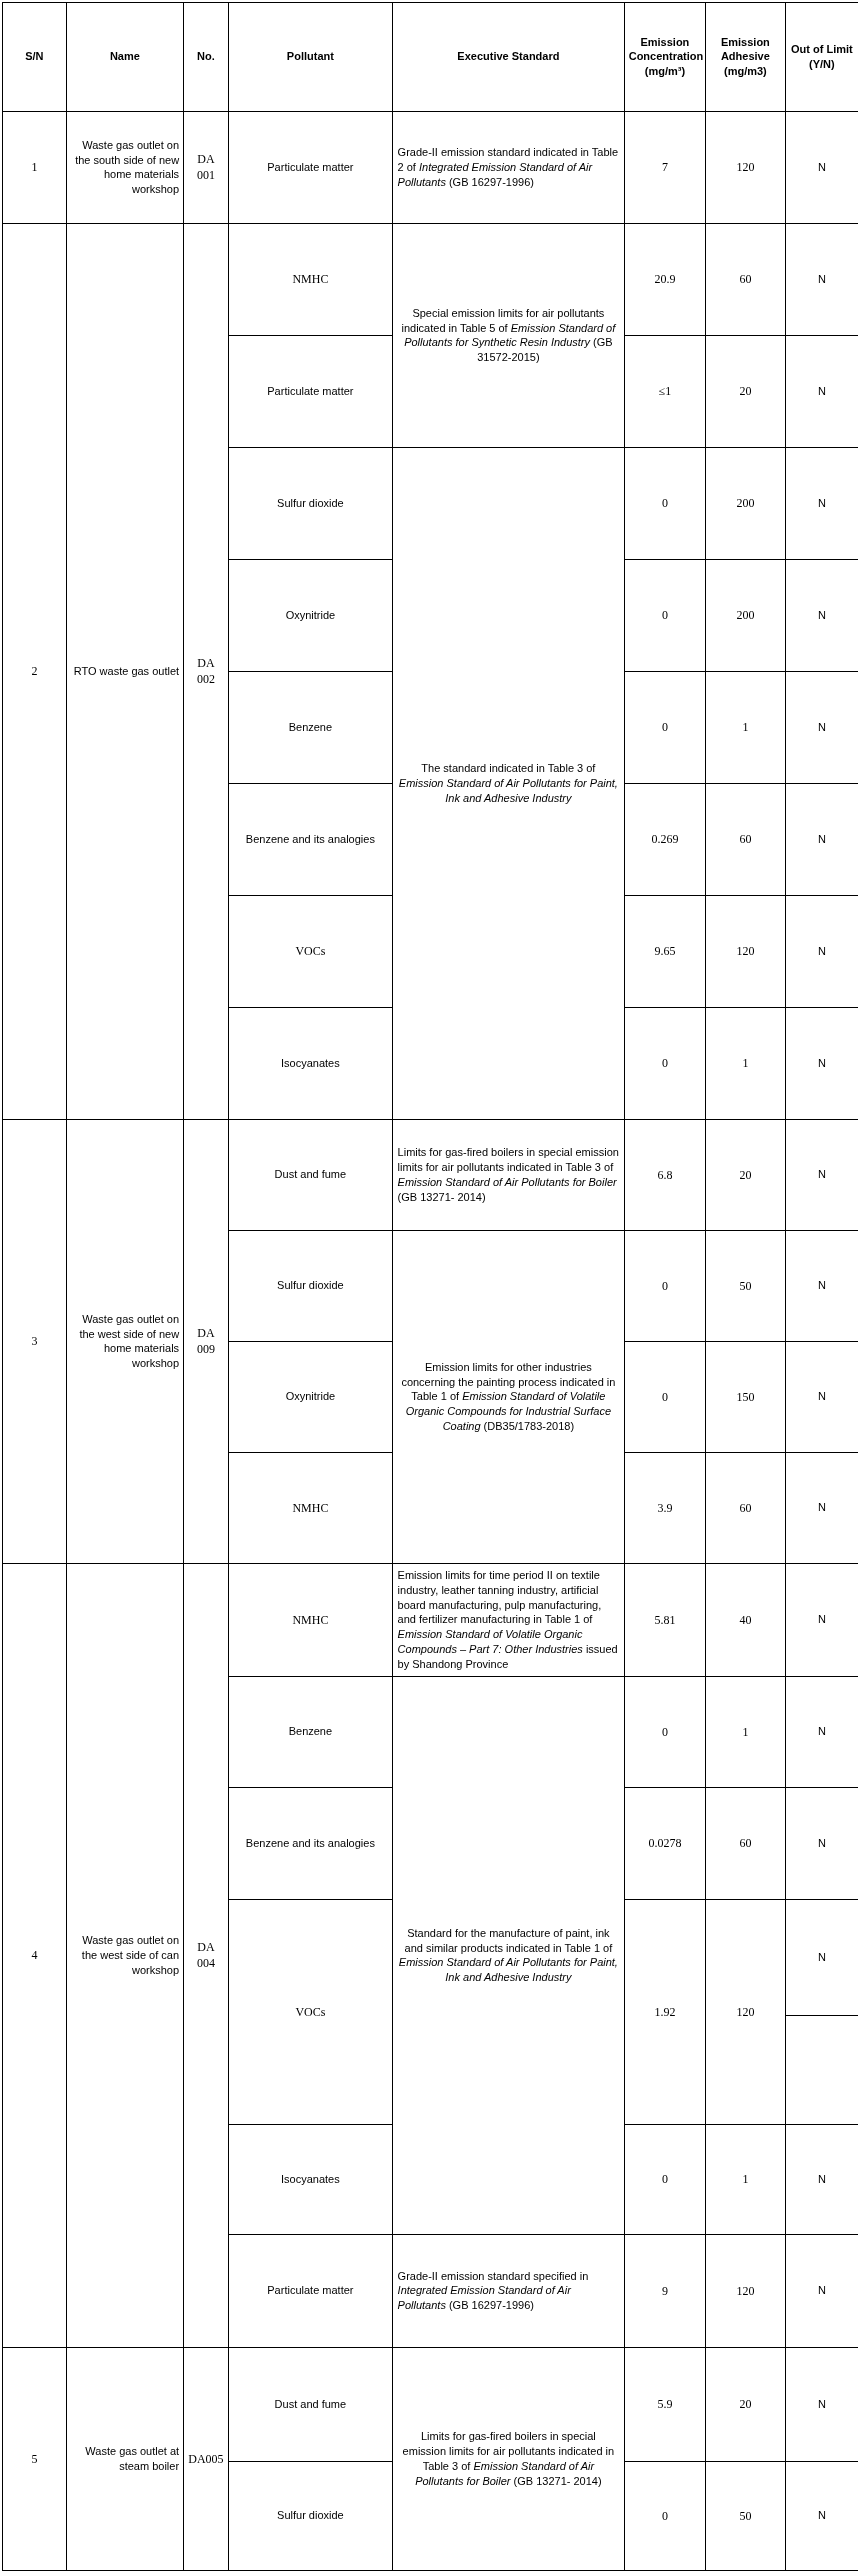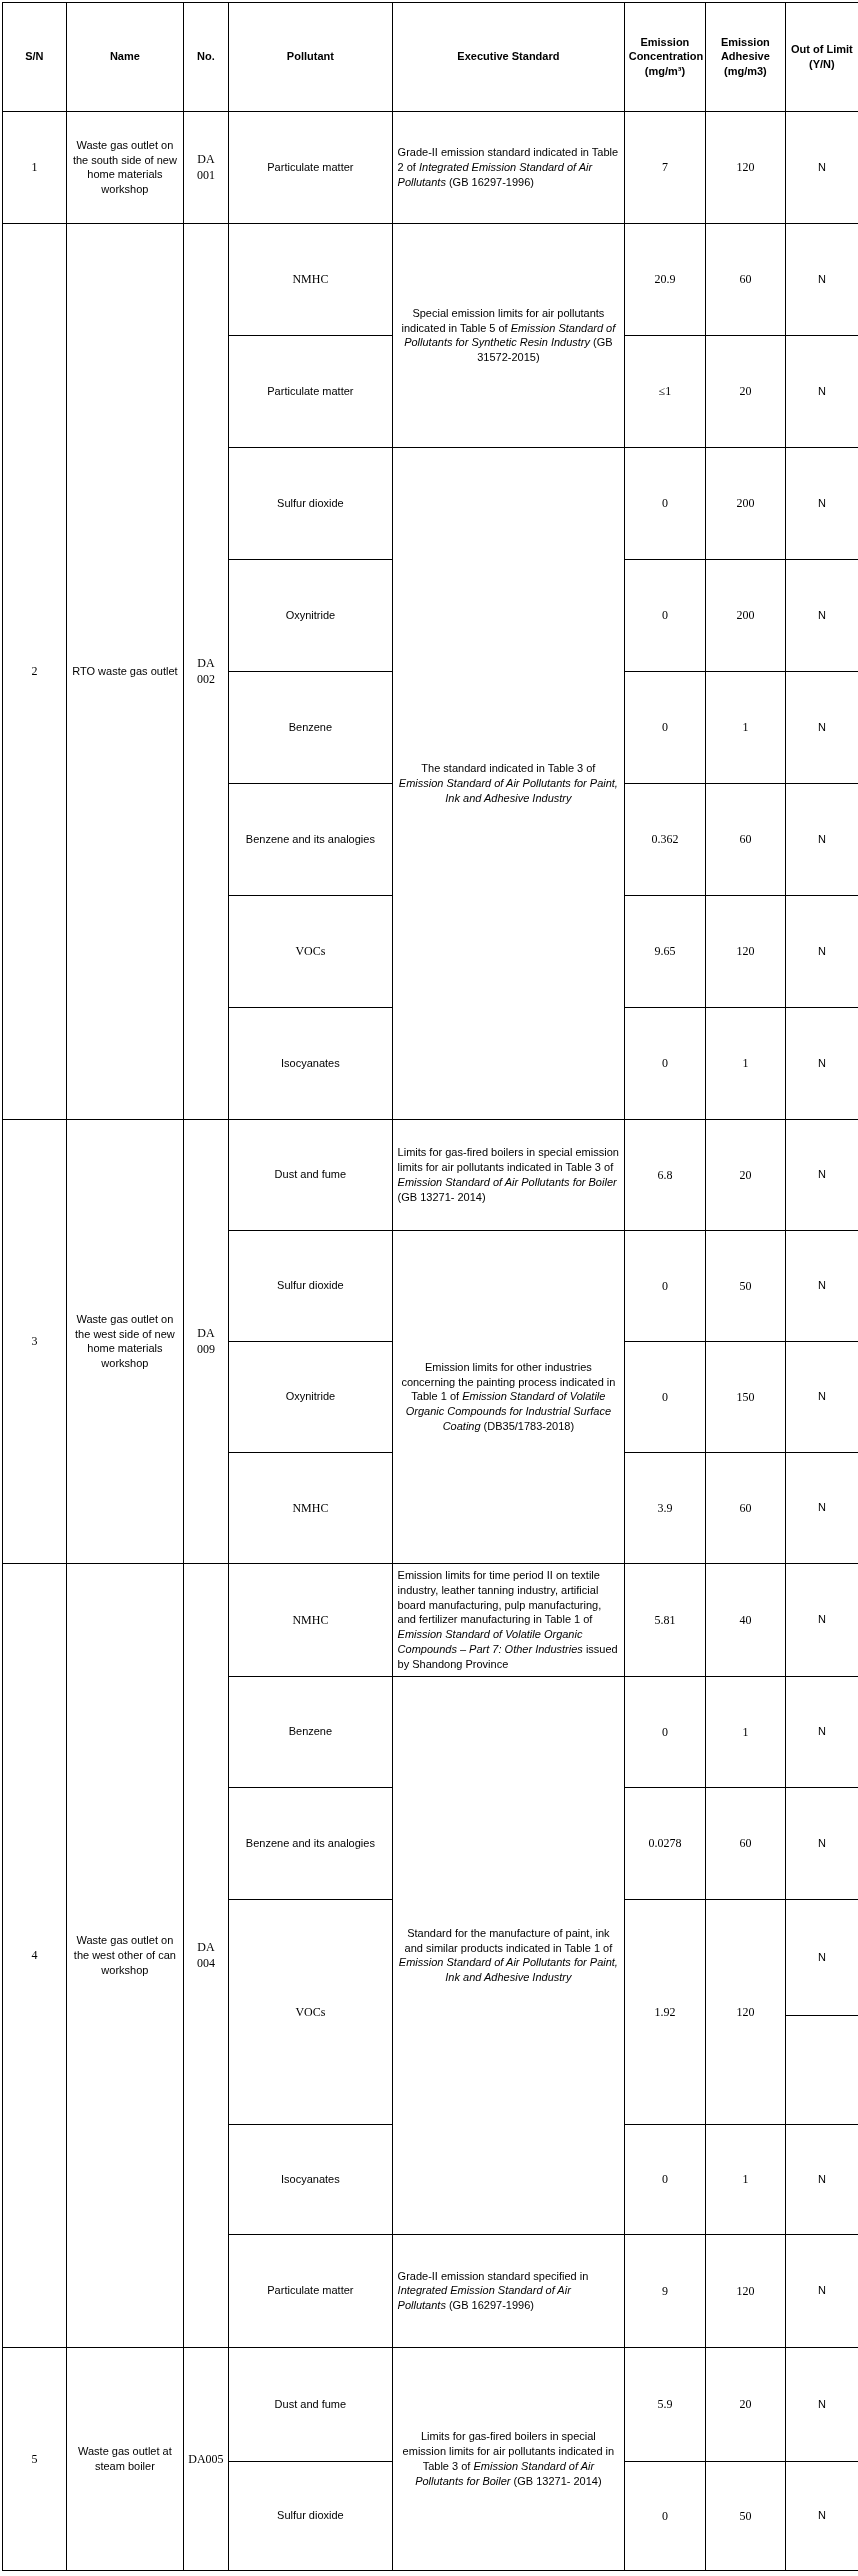--- a/index.html
+++ b/index.html
@@ -3,21 +3,21 @@
 <meta charset="utf-8">
 <style>
   html,body{margin:0;padding:0;background:#fff;color:#000;}
   body{font-family:"Liberation Sans",sans-serif;}
   table{border-collapse:collapse;table-layout:fixed;margin:1.9px;width:855px;
         border:0.9px solid #000;border-bottom:1.9px solid #000;}
   td,th{border:0.9px solid #000;vertical-align:middle;padding:1.9px 3.8px;
         font-size:11px;line-height:1.35;overflow:hidden;}
   th{font-weight:bold;text-align:center;}
   td{text-align:center;}
-  td.left{text-align:center;}
+  td.left{text-align:right;}
   td.num,td.ser{font-family:"Liberation Serif",serif;font-size:12px;}
   td.std{padding:1.9px 5.7px;}
   td.stdl{text-align:left;padding:1.9px 4.7px;}
   i{}
 </style>
 </head>
 <body>
 
 <table>
   <colgroup>
@@ -84,21 +84,21 @@
     <td>N</td>
   </tr>
   <tr style="height:112px">
     <td>Benzene</td>
     <td class="num">0</td>
     <td class="num">1</td>
     <td>N</td>
   </tr>
   <tr style="height:112px">
     <td>Benzene and its analogies</td>
-    <td class="num">0.362</td>
+    <td class="num">0.269</td>
     <td class="num">60</td>
     <td>N</td>
   </tr>
   <tr style="height:112px">
     <td class="ser">VOCs</td>
     <td class="num">9.65</td>
     <td class="num">120</td>
     <td>N</td>
   </tr>
   <tr style="height:112px">
@@ -133,21 +133,21 @@
   </tr>
   <tr style="height:111px">
     <td class="ser">NMHC</td>
     <td class="num">3.9</td>
     <td class="num">60</td>
     <td>N</td>
   </tr>
 
   <tr style="height:113px">
     <td class="num" rowspan="7">4</td>
-    <td class="left" rowspan="7">Waste gas outlet on the west other of can workshop</td>
+    <td class="left" rowspan="7">Waste gas outlet on the west side of can workshop</td>
     <td class="num" rowspan="7">DA 004</td>
     <td class="ser">NMHC</td>
     <td class="stdl"><span>Emission limits for time period II on textile industry, leather tanning industry, artificial board manufacturing, pulp manufacturing, and fertilizer manufacturing in Table 1 of </span><i>Emission Standard of Volatile Organic Compounds – Part 7: Other Industries</i><span> issued by Shandong Province</span></td>
     <td class="num">5.81</td>
     <td class="num">40</td>
     <td>N</td>
   </tr>
   <tr style="height:111px">
     <td>Benzene</td>
     <td class="std" rowspan="5"><span>Standard for the manufacture of paint, ink and similar products indicated in Table 1 of </span><i>Emission Standard of Air Pollutants for Paint, Ink and Adhesive Industry</i></td>

